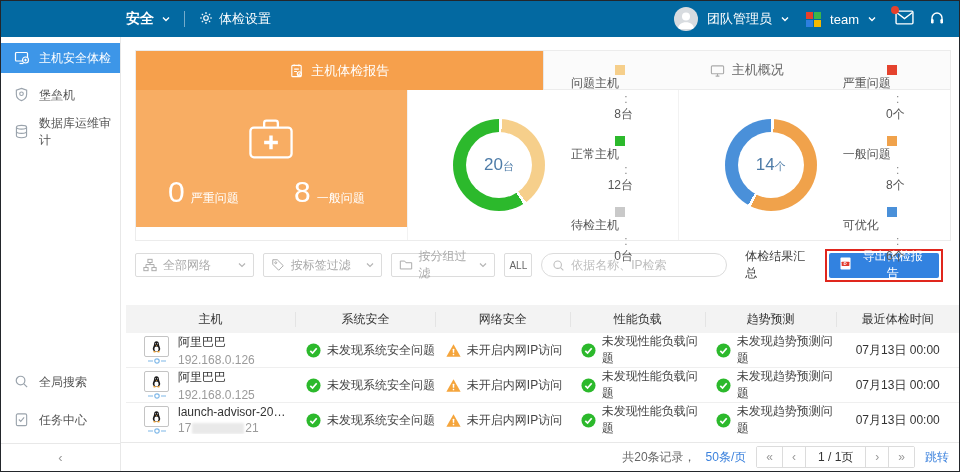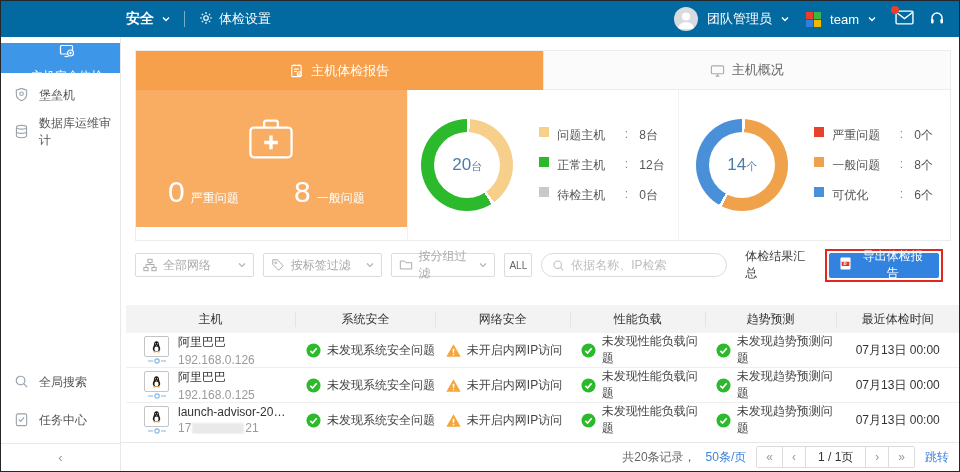--- a/index.html
+++ b/index.html
@@ -22,21 +22,21 @@
   .gridlogo i { display:block; }
   .mailwrap { position:relative; margin-left:10px; cursor:pointer; }
   .maildot { position:absolute; top:-4px; left:-4px; width:8px; height:8px; border-radius:50%; background:#E8402A; }
   .headset { margin-left:6px; cursor:pointer; }
 
   
   .bodyrow { flex:1; display:flex; min-height:0; }
   .sidebar { width:120px; background:#fff; border-right:1px solid #E8E8E8; display:flex; flex-direction:column; flex-shrink:0; }
   .side-item { height:30px; display:flex; align-items:center; gap:9px; padding-left:13px; color:#555; cursor:pointer; margin-top:7px; }
   .side-item .ic { width:16px; height:16px; color:#9AA3AC; flex-shrink:0; }
-  .side-item.active { background:#3D96E8; color:#fff; margin-top:6px;flex-direction:column; }
+  .side-item.active { background:#3D96E8; color:#fff; margin-top:6px; }
   .side-item.active .ic { color:#fff; }
   .side-spacer { flex:1; }
   .side-bottom .side-item { margin-top:0; margin-bottom:8px; }
   .collapse-bar { height:28px; border-top:1px solid #E8E8E8; display:flex; align-items:center; justify-content:center; color:#999; cursor:pointer; font-size:13px; }
 
   .main { flex:1; display:flex; flex-direction:column; min-width:0; }
 
   
   .panel { margin:13px 8px 0 14px; border:1px solid #ECECEC; }
   .tabs { display:flex; height:39px; background:#FBFBFB; }
@@ -55,21 +55,21 @@
   .stat .num { font-size:30px; line-height:1; }
   .stat .lbl { font-size:12px; }
 
   .donutwrap { display:flex; align-items:center; gap:26px; }
   .donut { width:92px; height:92px; border-radius:50%; position:relative; }
   .donut::after { content:""; position:absolute; inset:13px; background:#fff; border-radius:50%; }
   .donut .center { position:absolute; inset:0; display:flex; align-items:center; justify-content:center; z-index:2; color:#4E7CA8; }
   .donut .center .v { font-size:17px; }
   .donut .center .u { font-size:11px; margin-top:3px; }
   .legend { display:flex; flex-direction:column; gap:13px; }
-  .lrow { display:flex; align-items:flex-start; font-size:12px; color:#555; }
+  .lrow { display:flex; align-items:flex-end; font-size:12px; color:#555;flex-direction:column; }
   .lrow .sw { width:10px; height:10px; margin-right:8px; flex-shrink:0; }
   .lrow .ll { width:62px; }
   .lrow .sep { width:14px; text-align:center; color:#888; }
   .lrow .lv { margin-left:6px; }
 
   
   .filterbar { display:flex; align-items:center; margin:11px 8px 0 14px; gap:9px; height:26px; }
   .fselect { height:24px; border:1px solid #DCDCDC; border-radius:2px; display:flex; align-items:center; gap:6px; padding:0 7px; color:#A9A9A9; cursor:pointer; background:#fff; }
   .fselect .ic { width:14px; height:14px; color:#A9A9A9; }
   .fselect .chev { margin-left:auto; }

